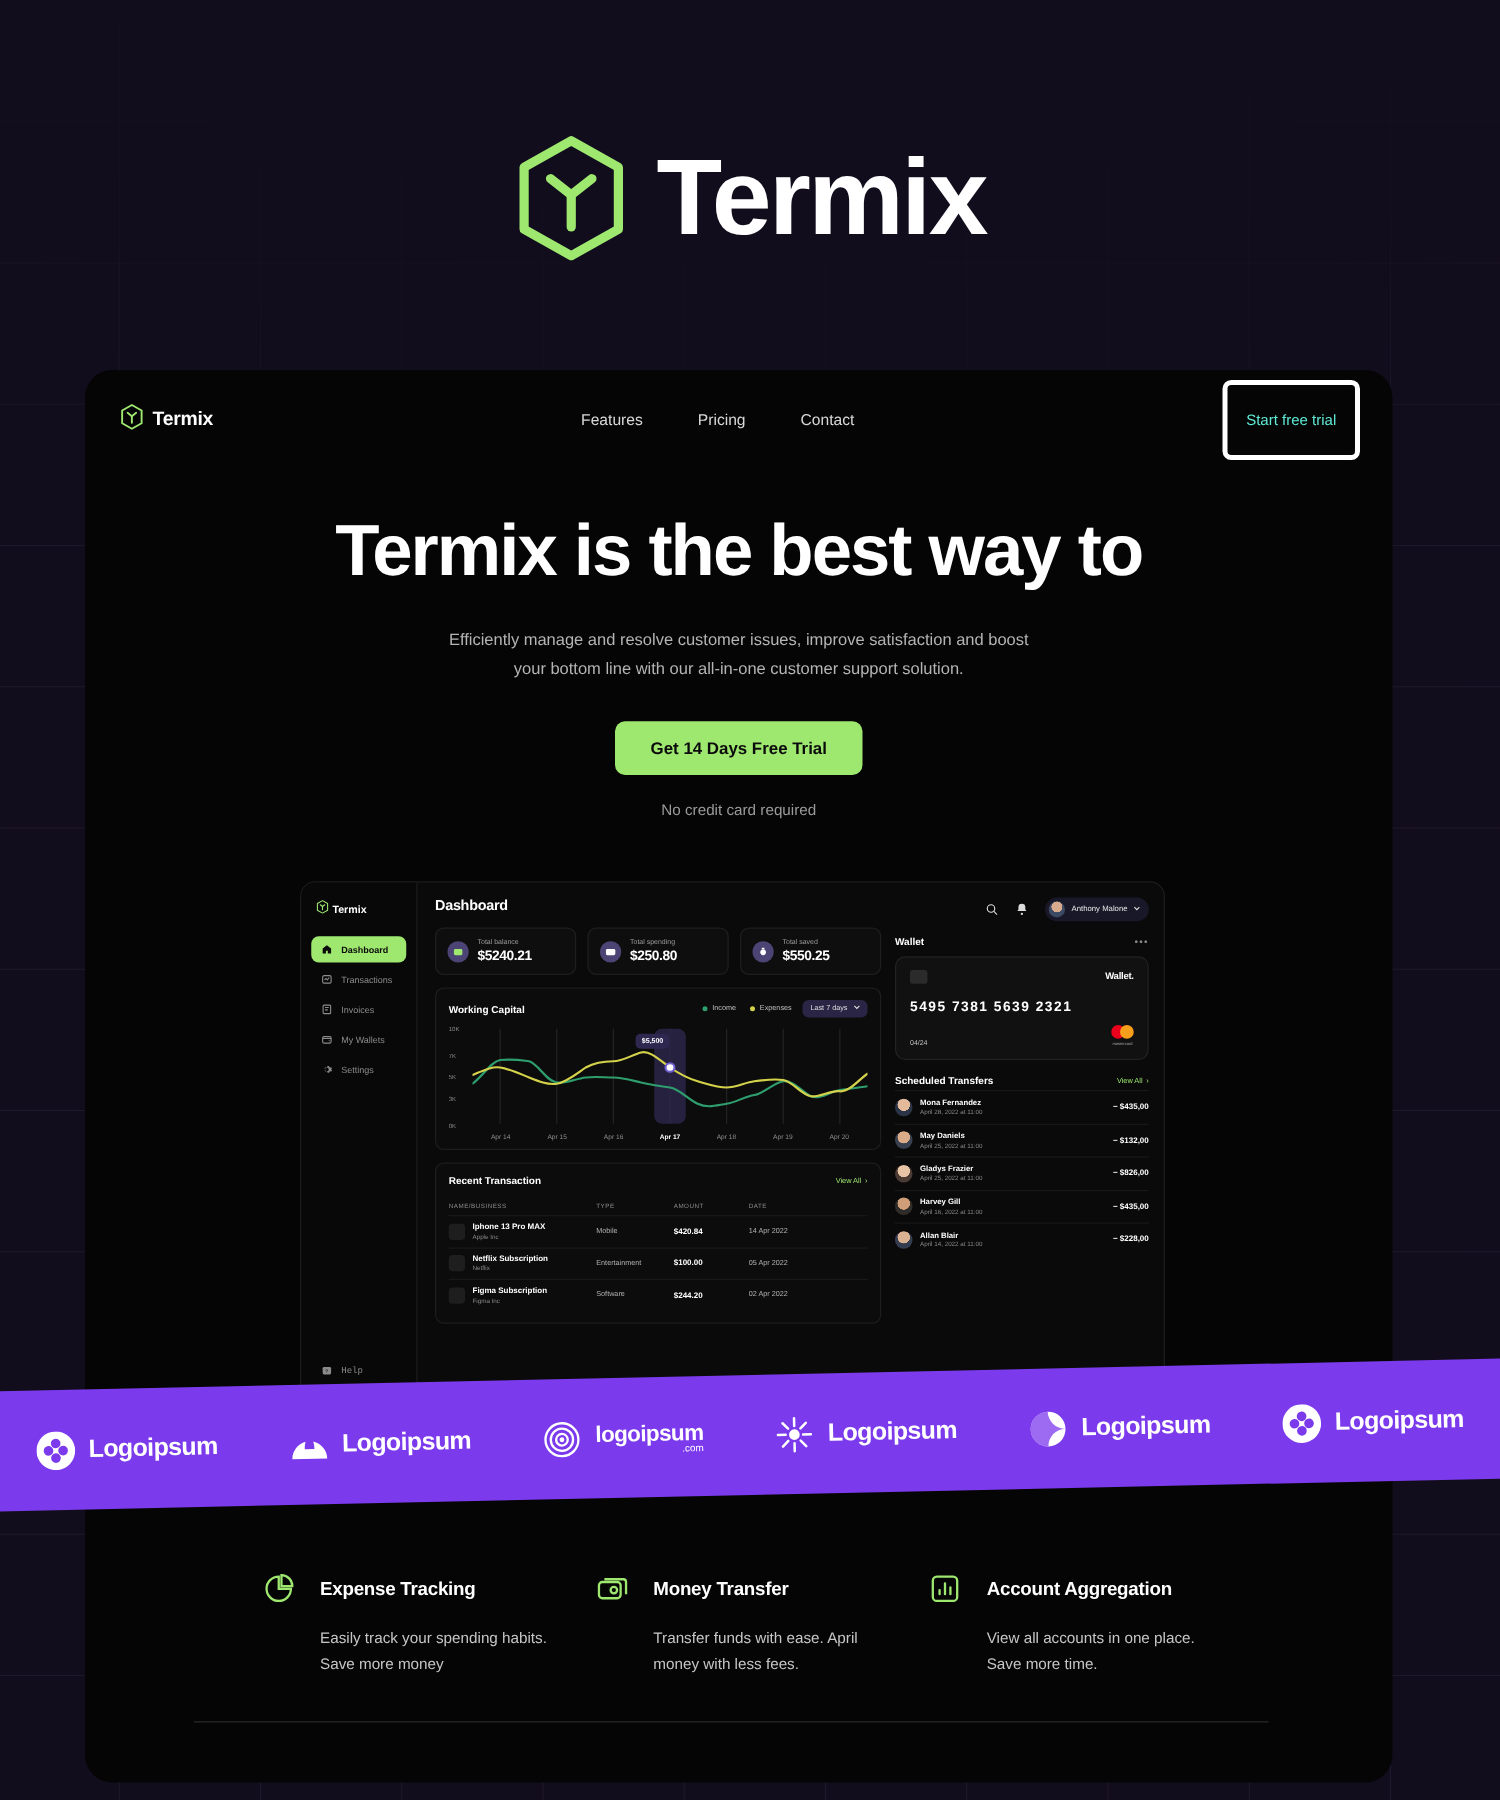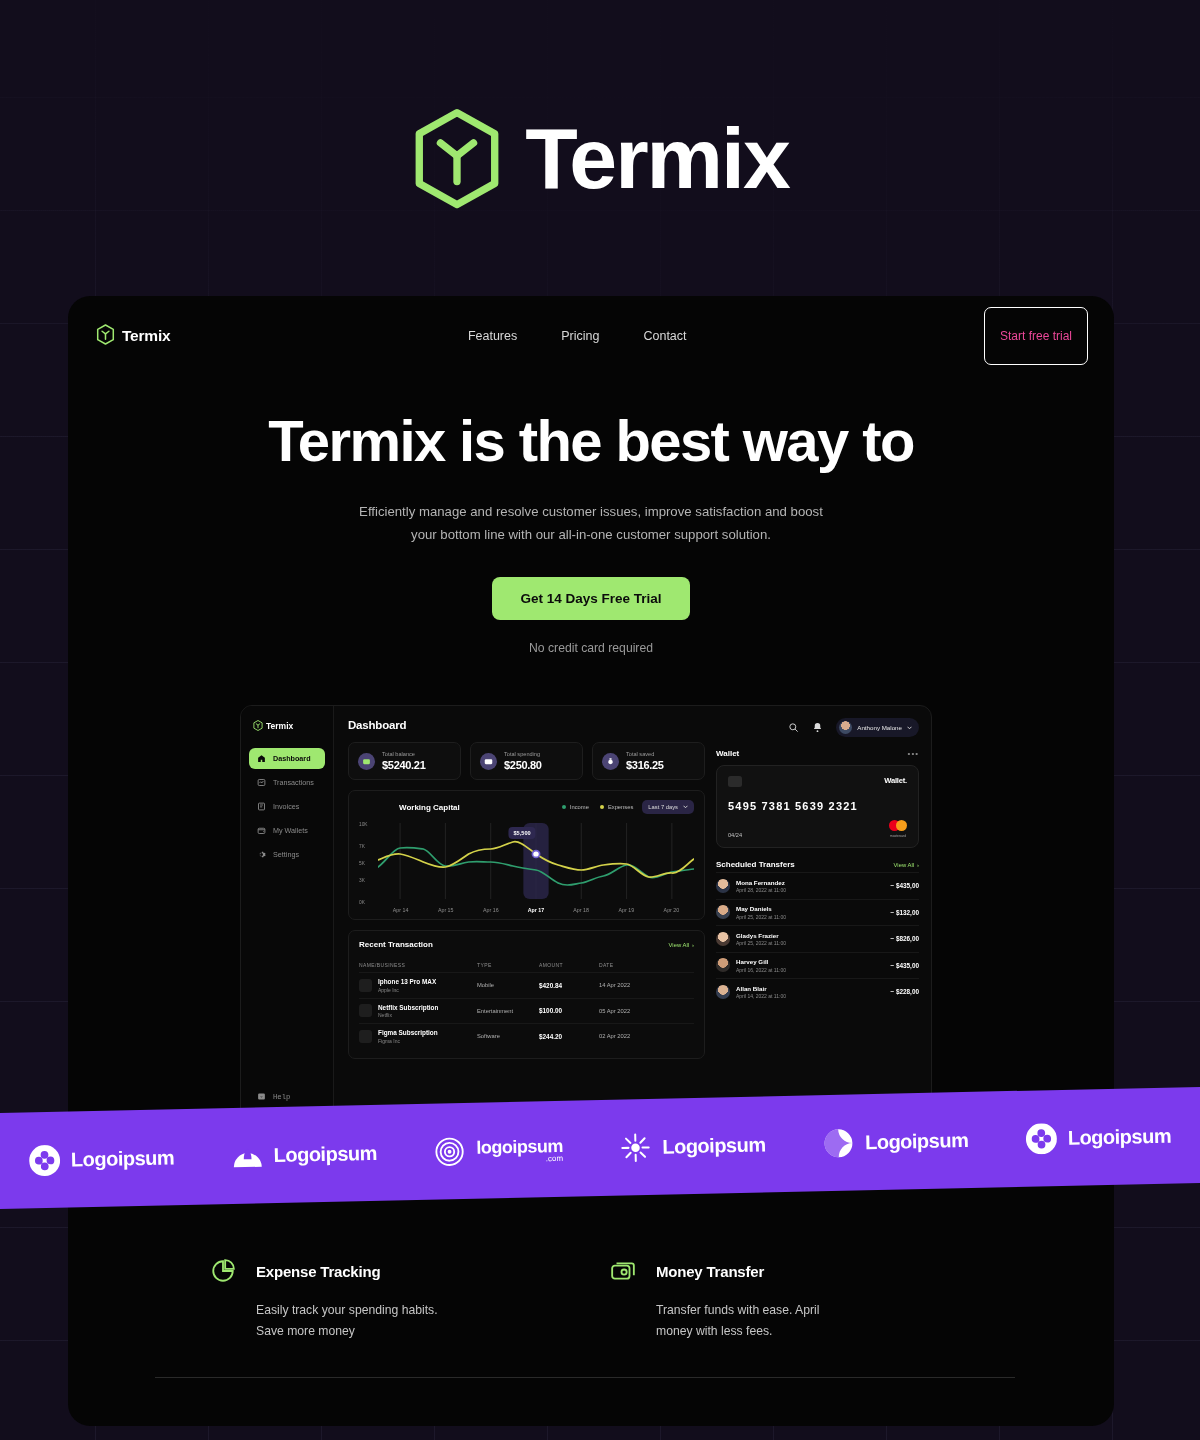--- a/index.html
+++ b/index.html
@@ -43,22 +43,22 @@
   }
   
   #nav{
     height:60px; display:flex; align-items:center; padding:0 26px 0 28px; margin-top:10px;
   }
   .nav-logo{ display:flex; align-items:center; gap:7px; }
   .nav-logo .t{ font-size:15.5px; font-weight:700; letter-spacing:-.2px; }
   #nav-links{ display:flex; gap:44px; margin:0 auto; }
   #nav-links a{ color:#d8d8d8; font-size:12.5px; text-decoration:none; }
   #cta-nav{
-    border:1px solid #ffffff; border-radius:7px; padding:21px 15px;
-    font-size:12px; color:#ec4899; background:transparent; cursor:pointer;
+    border:4px solid #ffffff; border-radius:7px; padding:21px 15px;
+    font-size:12px; color:#5eead4; background:transparent; cursor:pointer;
     font-family:inherit;
   }
   
   #hero{ text-align:center; padding-top:42px; }
   #hero h1{
     font-size:58px; font-weight:700; letter-spacing:-1.6px; line-height:1.13; color:#fff;
   }
   #hero .sub{
     margin-top:26px; font-size:13.2px; color:#b4b4b4; line-height:1.75;
   }
@@ -103,21 +103,21 @@
     display:flex; align-items:center; justify-content:center; flex:0 0 auto;
   }
   .stat-ic svg{ width:9px; height:9px; }
   .stat-lab{ font-size:5.6px; color:#9b9b9b; margin-bottom:2px; }
   .stat-val{ font-size:11px; font-weight:700; letter-spacing:-.3px; }
   
   #chart-card{
     margin-top:10px; background:#0c0c0c; border:1px solid #1d1d1d; border-radius:7px;
     padding:9px 10px 6px 10px;
   }
-  #chart-head{ display:flex; align-items:center;margin-left:40px; }
+  #chart-head{ display:flex; align-items:center; }
   #chart-title{ font-size:8px; font-weight:700; }
   #chart-legend{ display:flex; gap:11px; margin-left:auto; margin-right:9px; }
   .leg{ display:flex; align-items:center; gap:4px; font-size:5.8px; color:#bdbdbd; }
   .dot{ width:4px; height:4px; border-radius:50%; }
   #range-sel{
     background:#2a2545; border:none; color:#dedede; font-size:5.8px;
     padding:4px 6px; border-radius:5px; display:flex; align-items:center; gap:5px; cursor:pointer;
     font-family:inherit;
   }
   #plot{ position:relative; margin-top:7px; height:84px; }
@@ -364,21 +364,21 @@
         </div>
         <div class="stat">
           <span class="stat-ic">
             <svg viewBox="0 0 24 24" fill="#ffffff">
                 <circle cx="12" cy="13" r="6"></circle>
                 <rect x="9" y="3" width="6" height="4" rx="1"></rect>
               </svg>
           </span>
           <span>
             <div class="stat-lab">Total saved</div>
-            <div class="stat-val">$316.25</div>
+            <div class="stat-val">$550.25</div>
           </span>
         </div>
       </div>
 
       <div id="chart-card">
         <div id="chart-head">
           <div id="chart-title">Working Capital</div>
           <div id="chart-legend">
             <span class="leg">
               <i class="dot" style="background:#2f9e6e"></i>
@@ -703,15 +703,30 @@
         </svg>
       </span>
       <span class="feat-h">Money Transfer</span>
     </div>
     <div class="feat-p">
       <span>Transfer funds with ease. April</span><br>
       <span>money with less fees.</span>
     </div>
   </div>
 
+  <div class="feat">
+    <div class="feat-top">
+      <span class="feat-ic">
+        <svg viewBox="0 0 24 24" fill="none" stroke="currentColor" stroke-width="1.7">
+          <rect x="3" y="3" width="18" height="18" rx="3"></rect>
+          <path d="M8 16v-3M12 16V8M16 16v-5" stroke-linecap="round"></path>
+        </svg>
+      </span>
+      <span class="feat-h">Account Aggregation</span>
+    </div>
+    <div class="feat-p">
+      <span>View all accounts in one place.</span><br>
+      <span>Save more time.</span>
+    </div>
+  </div>
 </div>
 
 <div id="divider"></div>
 
 </body></html>

